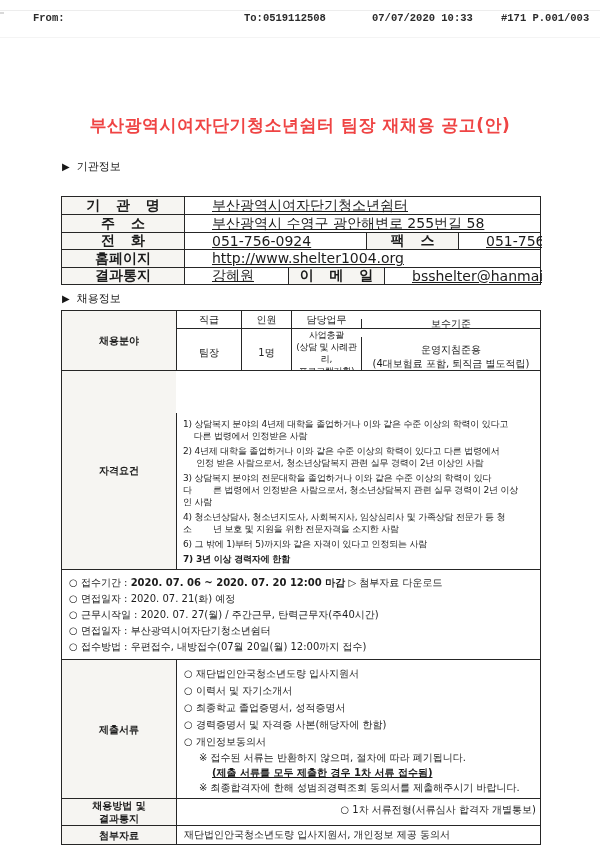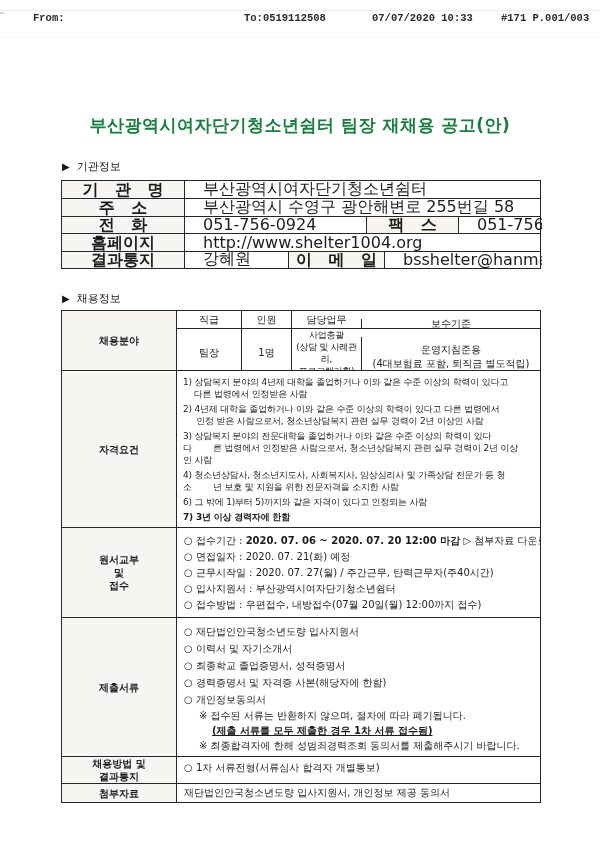--- a/index.html
+++ b/index.html
@@ -16,44 +16,44 @@
   .fax{position:absolute;top:12px;left:0;width:100%;height:16px;
     font-family:Liberation Mono, monospace;font-size:10.5px;font-weight:bold;color:#2b2b2b;}
   .fax span{position:absolute;white-space:nowrap;}
   .fax .f1{left:33px;}
   .fax .f2{left:244px;}
   .fax .f3{left:372px;}
   .fax .f4{left:501px;}
 
   
   .doc-title{position:absolute;top:114px;left:0;width:100%;text-align:center;
-    font-size:17px;font-weight:bold;letter-spacing:0.5px;color:#15803d;}
+    font-size:17px;font-weight:bold;letter-spacing:0.5px;color:#ef4444;}
 
   
   .sec{position:absolute;left:62px;font-size:11px;color:#161616;}
   .sec .tri{font-size:10px;margin-right:7px;position:relative;top:-0.5px;}
   .sec1{top:159px;}
   .sec2{top:291px;}
 
   
   .tbl{position:absolute;left:61px;width:480px;border:1.2px solid #262626;box-sizing:border-box;background:#fff;}
   .trow{display:flex;border-top:1px solid #262626;box-sizing:border-box;}
   .trow:first-child{border-top:none;}
   .tcell{border-left:1px solid #262626;box-sizing:border-box;overflow:hidden;}
   .tcell:first-child{border-left:none;}
 
   .lbl{background:#f6f5f2;font-weight:bold;display:flex;align-items:center;justify-content:center;
     text-align:center;white-space:pre-line;line-height:13px;}
   .ws{word-spacing:11px;}
 
   
-  .t1{top:180px;font-size:16px;}
+  .t1{top:196px;font-size:14px;}
   .t1 .trow{height:17.4px;}
   .t1 .tcell{display:flex;align-items:center;}
-  .t1 .val{padding-left:18px;white-space:nowrap;}
+  .t1 .val{padding-left:27px;white-space:nowrap;text-decoration:underline;}
   .c122{width:122px;flex:none;}
   .c358{width:358px;flex:none;}
   .c182{width:182px;flex:none;}
   .c92{width:92px;flex:none;}
   .c84{width:84px;flex:none;}
   .c104{width:104px;flex:none;}
   .c96{width:96px;flex:none;}
   .c158{width:158px;flex:none;}
 
   
@@ -66,35 +66,35 @@
   .pc{display:flex;align-items:center;justify-content:center;text-align:center;
       border-left:1px solid #262626;box-sizing:border-box;}
   .pc:first-child{border-left:none;}
   .pc64{width:64px;flex:none;}
   .pc50{width:50px;flex:none;}
   .pc70{width:70px;flex:none;}
   .pcfill{flex:1;margin-top:8px;}
   .pre{white-space:pre-line;}
   .small9{font-size:9px;line-height:12px;letter-spacing:-0.3px;}
 
-  .qual{padding:5px 4px 4px 6px;font-size:9px;line-height:12px;letter-spacing:-0.2px;}
+  .qual{padding:5px 4px 4px 6px;font-size:9px;line-height:12px;letter-spacing:-0.2px;margin-top:42px;}
   .qual .qi{white-space:pre-wrap;margin-bottom:3px;}
   .qual .q7{font-weight:bold;margin-bottom:0;}
 
   .apply{padding:5px 4px 4px 7px;line-height:16px;}
   .apply .al{white-space:nowrap;}
   .b{font-weight:bold;}
 
   .docs{padding:5px 4px 3px 7px;}
   .docs .dl{line-height:17px;white-space:nowrap;}
   .docs .n1{line-height:15px;padding-left:15px;white-space:nowrap;}
   .docs .n2{line-height:15px;padding-left:28px;font-weight:bold;text-decoration:underline;white-space:nowrap;}
   .docs .n3{line-height:15px;padding-left:15px;white-space:nowrap;}
 
-  .method{padding:3px 4px 3px 7px;line-height:16px;}
+  .method{padding:3px 4px 3px 7px;line-height:16px;text-align:right;}
   .method .ml{white-space:nowrap;}
 
   .attach{display:flex;align-items:center;padding-left:7px;height:18px;white-space:nowrap;}
 </style>
 </head>
 <body>
 
 <div class="scan-line" style="top:10px;"></div>
 <div class="scan-mark" style="top:12px;left:0;width:4px;height:2px;"></div>
 <div class="scan-line" style="top:37px;opacity:.6;"></div>
@@ -177,28 +177,25 @@
 다        른 법령에서 인정받은 사람으로서, 청소년상담복지 관련 실무 경력이 2년 이상
 인 사람</div>
       <div class="qi">4) 청소년상담사, 청소년지도사, 사회복지사, 임상심리사 및 가족상담 전문가 등 청
 소        년 보호 및 지원을 위한 전문자격을 소지한 사람</div>
       <div class="qi">6) 그 밖에 1)부터 5)까지와 같은 자격이 있다고 인정되는 사람</div>
       <div class="qi q7">7) 3년 이상 경력자에 한함</div>
     </div>
   </div>
 
   <div class="trow">
-    <div class="tcell lbl c114">원서교부
-및
-접수</div>
     <div class="tcell cfill apply">
       <div class="al"><span>○ 접수기간 : </span><span class="b">2020. 07. 06 ~ 2020. 07. 20 12:00 마감</span><span> ▷ 첨부자료 다운로드</span></div>
       <div class="al">○ 면접일자 : 2020. 07. 21(화) 예정</div>
       <div class="al">○ 근무시작일 : 2020. 07. 27(월) / 주간근무, 탄력근무자(주40시간)</div>
-      <div class="al">○ 입사지원서 : 부산광역시여자단기청소년쉼터</div>
+      <div class="al">○ 면접일자 : 부산광역시여자단기청소년쉼터</div>
       <div class="al">○ 접수방법 : 우편접수, 내방접수(07월 20일(월) 12:00까지 접수)</div>
     </div>
   </div>
 
   <div class="trow">
     <div class="tcell lbl c114">제출서류</div>
     <div class="tcell cfill docs">
       <div class="dl">○ 재단법인안국청소년도량 입사지원서</div>
       <div class="dl">○ 이력서 및 자기소개서</div>
       <div class="dl">○ 최종학교 졸업증명서, 성적증명서</div>

